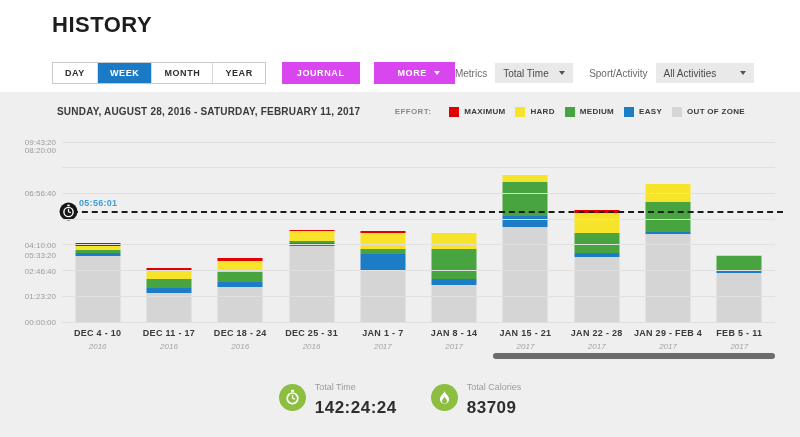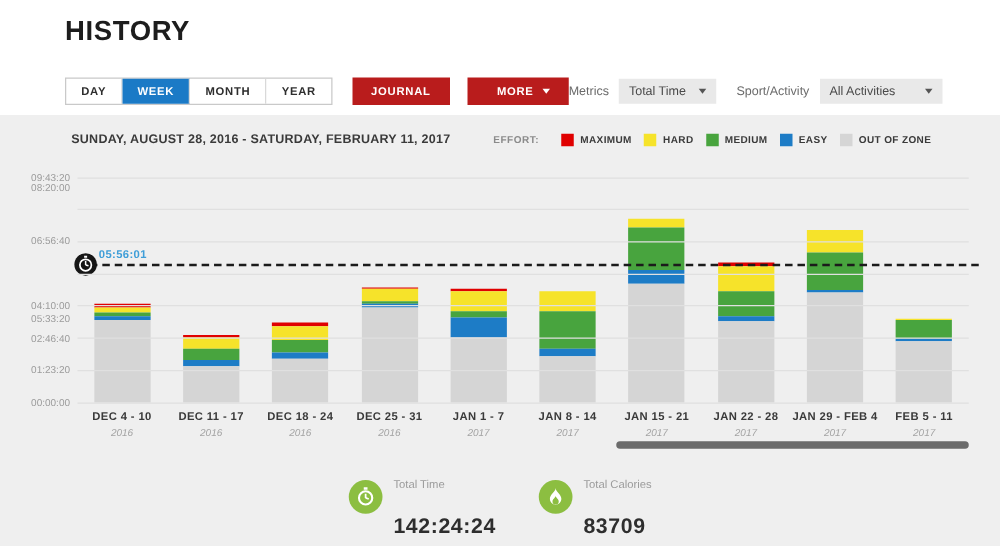--- a/index.html
+++ b/index.html
@@ -11,21 +11,21 @@
   }
   
   .header { position:absolute; top:0; left:0; right:0; height:92px; background:#fff; }
   .page-title { position:absolute; left:52px; top:12px; font-size:22px; font-weight:bold; color:#1d1d1d; letter-spacing:0.5px; }
   .controls { position:absolute; top:62px; left:52px; right:52px; height:22px; display:flex; align-items:center; }
   .tabgroup { display:inline-flex; border:1px solid #c9c9c9; background:#fff; height:22px; }
   .tab { padding:0 12px; font-size:9px; font-weight:bold; letter-spacing:0.6px; color:#2e2e2e;
          display:flex; align-items:center; border-right:1px solid #d9d9d9; cursor:pointer; }
   .tab:last-child { border-right:none; }
   .tab.active { background:#1b7ac6; color:#fff; }
-  .btn { background:#b91c1c; color:#fff; font-size:9px; font-weight:bold; letter-spacing:0.6px;
+  .btn { background:#d946ef; color:#fff; font-size:9px; font-weight:bold; letter-spacing:0.6px;
          height:22px; padding:0 15px; display:inline-flex; align-items:center; border:none; cursor:pointer; }
   .btn-journal { margin-left:16px; }
   .btn-more { margin-left:14px;padding-left:24px; }
   .caret-w { width:0; height:0; border-left:3.5px solid transparent; border-right:3.5px solid transparent;
              border-top:4px solid #fff; margin-left:7px; }
   .caret-g { width:0; height:0; border-left:3.5px solid transparent; border-right:3.5px solid transparent;
              border-top:4px solid #555; margin-left:8px; }
   .right-controls { margin-left:auto; display:flex; align-items:center; }
   .dd-label { font-size:10px; color:#6b6b6b; margin-right:8px; }
   .dd { background:#e9e9e9; height:20px; display:inline-flex; align-items:center; justify-content:space-between;
@@ -58,21 +58,21 @@
   .xcell { flex:1; text-align:center; }
   .xl1 { font-size:9px; font-weight:bold; color:#3a3a3a; letter-spacing:0.3px; white-space:nowrap; }
   .xl2 { font-size:8px; color:#a3a3a3; margin-top:4px;font-style:italic; }
   .scrollbar { position:absolute; left:493px; top:261px; width:282px; height:6px; background:#6b6b6b; border-radius:3px; cursor:pointer; }
   
   .summary { position:absolute; left:0; right:0; top:290px; display:flex; justify-content:center; }
   .sum-item { display:flex; align-items:flex-start; margin:0 17px; }
   .sum-icon { width:27px; height:27px; border-radius:50%; background:#8cbe41; display:flex;
               align-items:center; justify-content:center; margin-right:9px; margin-top:2px; }
   .sum-label { font-size:9px; color:#9b9b9b; }
-  .sum-value { font-size:17px; font-weight:bold; color:#2e2e2e; letter-spacing:0.5px; margin-top:19px; }
+  .sum-value { font-size:17px; font-weight:bold; color:#2e2e2e; letter-spacing:0.5px; margin-top:6px; }
 </style>
 </head>
 <body>
 
 <div class="header">
   <div class="page-title">HISTORY</div>
   <div class="controls">
     <div class="tabgroup">
         <div class="tab">DAY</div>
         <div class="tab active">WEEK</div>

